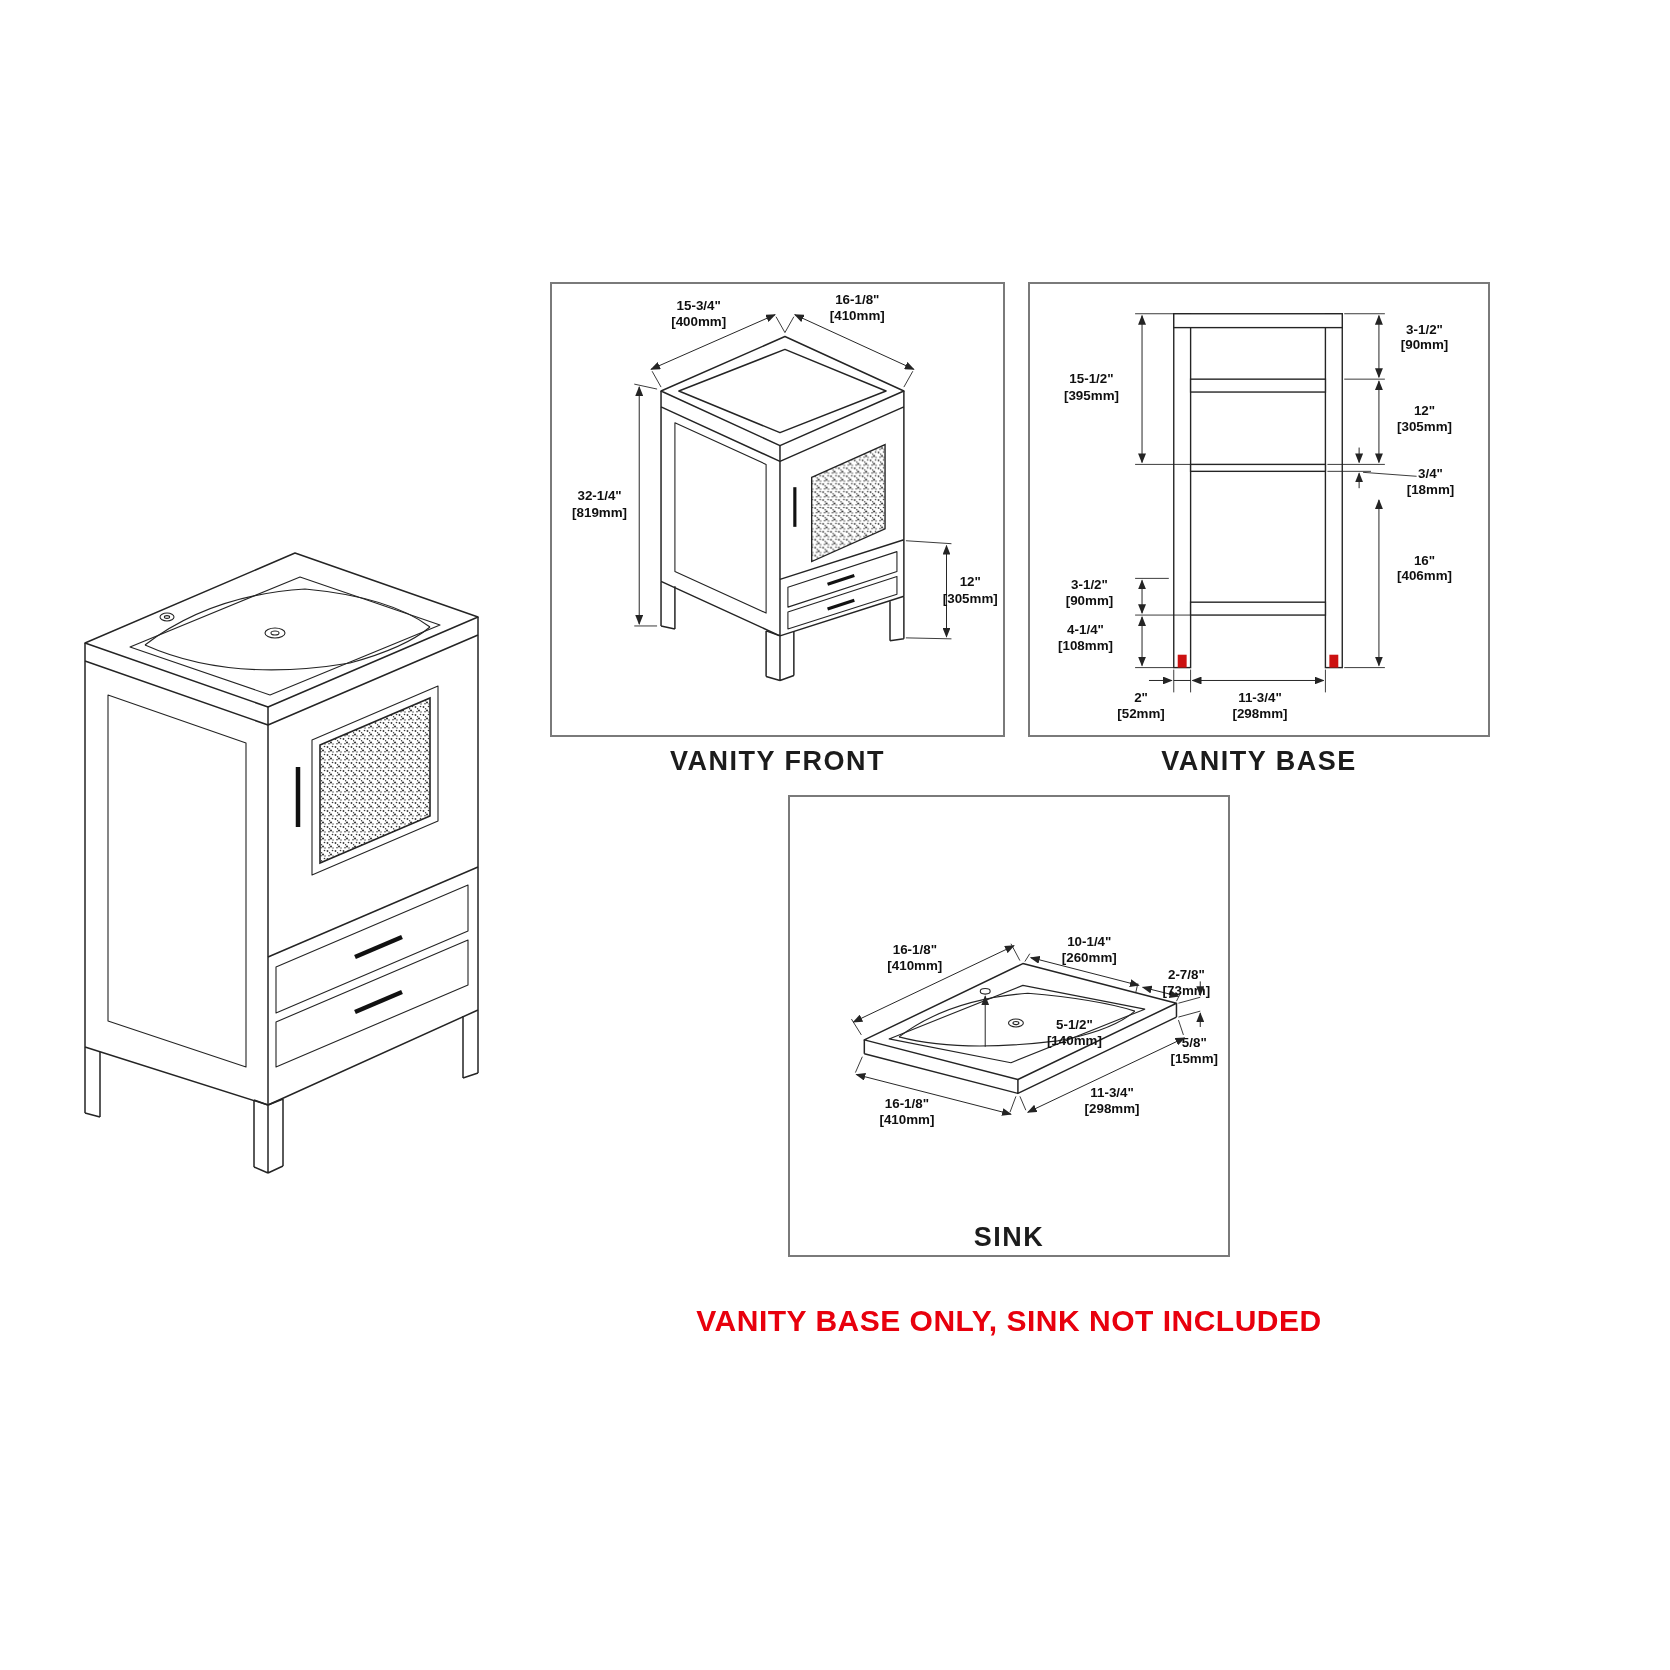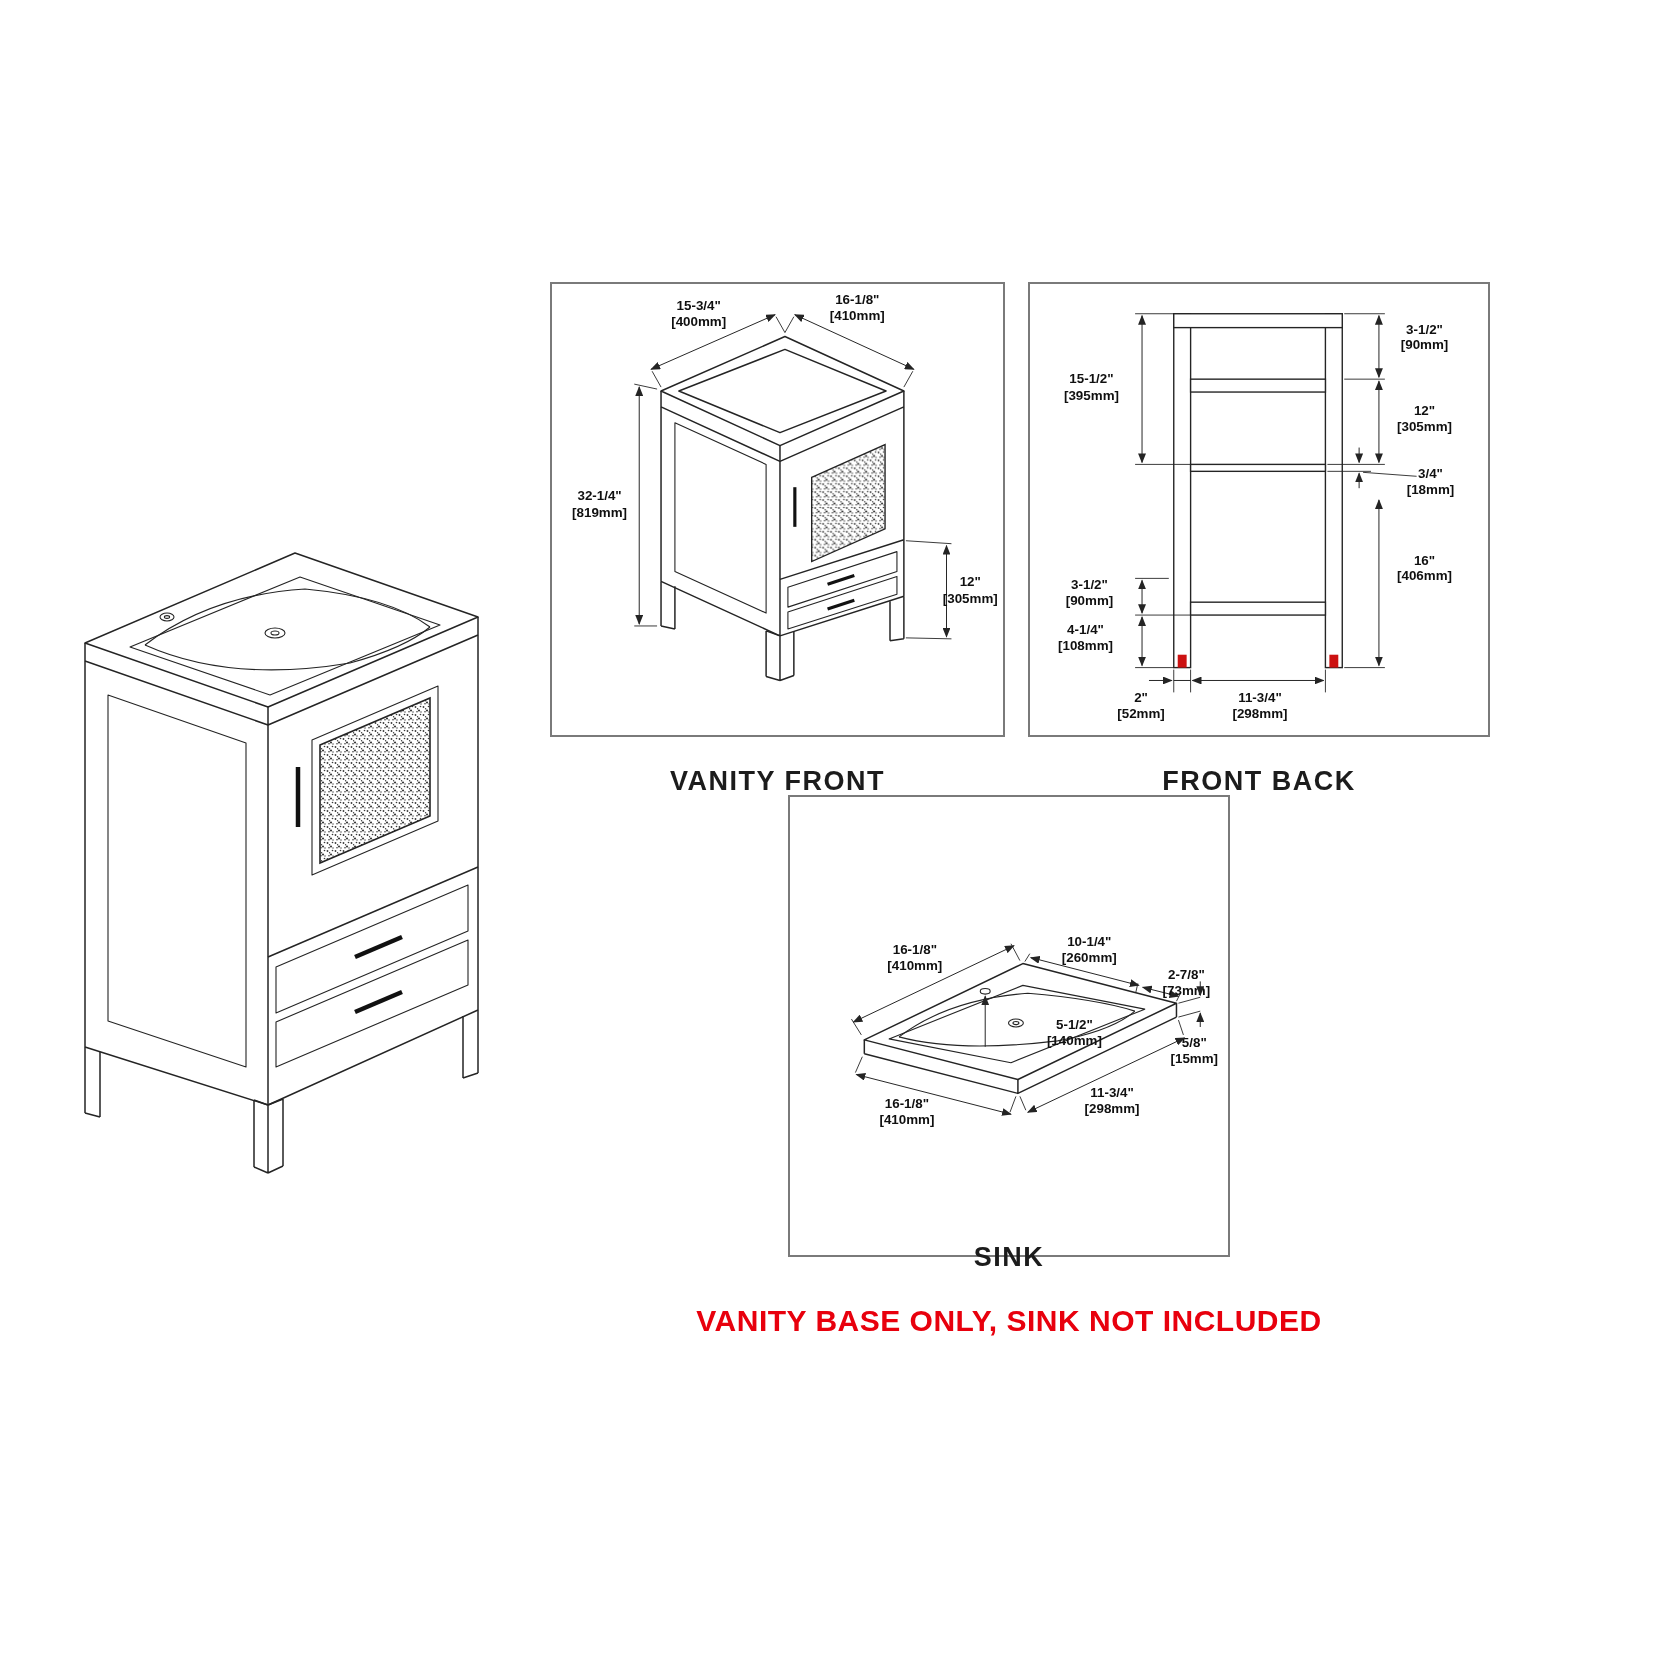--- a/index.html
+++ b/index.html
@@ -6,21 +6,21 @@
   html,body { background:#ffffff; }
   body {
     width:1670px; height:1670px; position:relative;
     font-family:"Liberation Sans", sans-serif;
   }
   .panel { position:absolute; border:2px solid #7a7a7a; background:#fff; }
   .panel svg { display:block; width:100%; height:100%; }
   .iso { position:absolute; }
   .panel-label {
     position:absolute; text-align:center; font-size:27px; font-weight:600;
-    letter-spacing:1.5px; color:#1c1c1c; white-space:nowrap;margin-top:20px;
+    letter-spacing:1.5px; color:#1c1c1c; white-space:nowrap;
   }
   .note {
     position:absolute; transform:translateX(-50%); white-space:nowrap;
     font-size:30px; font-weight:600; letter-spacing:0.5px; color:#e8000d;
   }
   
   .ln   { fill:none; stroke:#242424; stroke-width:1.5; stroke-linejoin:round; }
   .thin { fill:none; stroke:#242424; stroke-width:1.1; stroke-linejoin:round; }
   .face { fill:#ffffff; stroke:#242424; stroke-width:1.4; }
   .dim  { fill:none; stroke:#242424; stroke-width:1; }
@@ -205,21 +205,21 @@
       <text class="dimtxt" x="112" y="438">[52mm]</text>
     </g>
     <g>
       <path class="ext" d="M298,389 L298,412"></path>
       <path class="dim" d="M164,400 L296,400" marker-start="url(#arwB)" marker-end="url(#arwB)"></path>
       <text class="dimtxt" x="232" y="422">11-3/4"</text>
       <text class="dimtxt" x="232" y="438">[298mm]</text>
     </g>
   </svg>
 </div>
-<div class="panel-label" style="left:1028px; top:746px; width:462px;">FRONT BACK</div>
+<div class="panel-label" style="left:1028px; top:746px; width:462px;">VANITY BASE</div>
 
 <div class="panel" style="left:788px; top:795px; width:442px; height:462px;">
   <svg viewBox="0 0 442 462">
     <defs>
       <marker id="arwS" viewBox="0 0 10 8" refX="9" refY="4" markerWidth="10" markerHeight="8" orient="auto-start-reverse">
         <path d="M0,0 L10,4 L0,8 Z" fill="#242424"></path>
       </marker>
     </defs>
     <g>
       <path class="ln" d="M75,245 L235,168 L390,208 L230,285 Z"></path>

